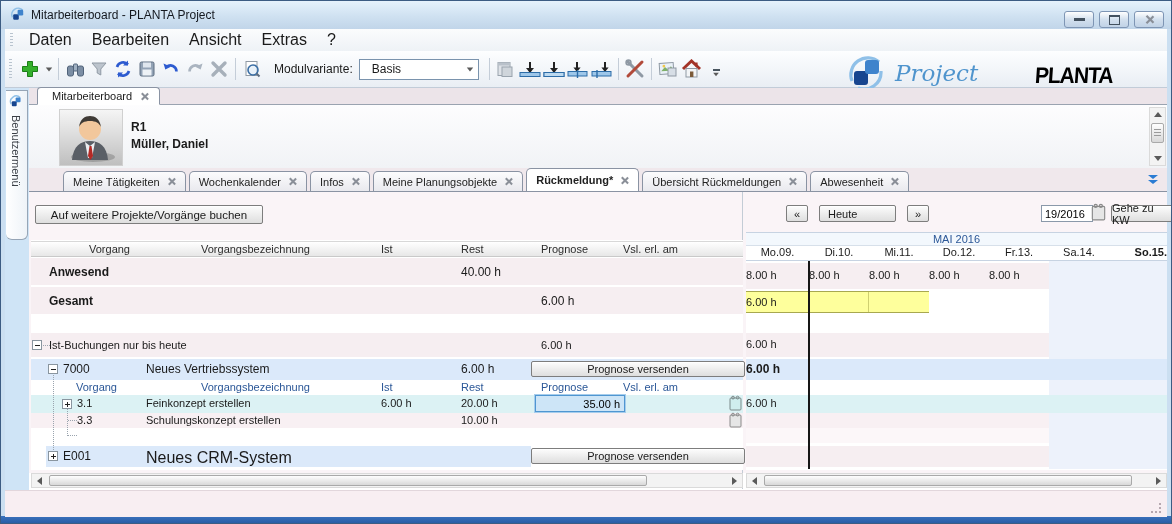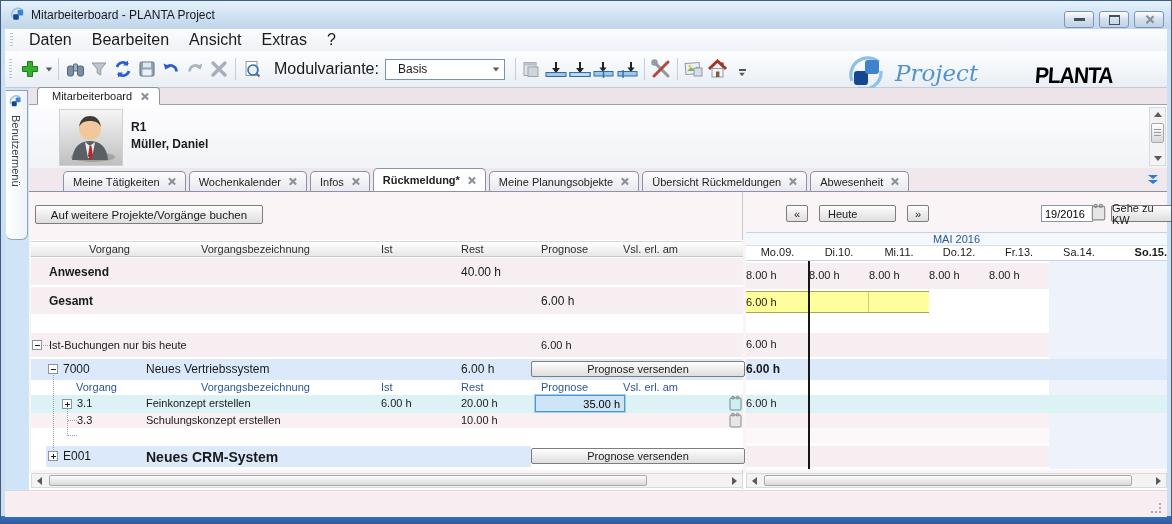--- a/index.html
+++ b/index.html
@@ -142,21 +142,21 @@
         </svg>
     </span>
     <span class="tb-sep"></span>
     <span class="tb-ic">
       <svg width="19" height="19" viewBox="0 0 19 19">
           <rect x="3" y="1.5" width="11" height="14" fill="#fff" stroke="#8f99a4"></rect>
           <circle cx="10" cy="10" r="5" fill="rgba(210,228,244,.5)" stroke="#3a6ea5" stroke-width="1.6"></circle>
           <path d="M13.5 13.5l3 3" stroke="#5d6d80" stroke-width="2"></path>
         </svg>
     </span>
-    <span style="margin:0 6px 0 10px;font-size:16px;">Modulvariante:</span>
+    <span style="margin:0 6px 0 10px;font-size:12px;">Modulvariante:</span>
     <span style="position:relative;width:118px;height:19px;border:1px solid #7a93ad;background:#fff;display:inline-flex;align-items:center;">
       <span style="padding-left:5px;font-size:12px;margin-left:7px;">Basis</span>
       <span class="tri-d" style="position:absolute;right:4px;top:7px;transform:scale(.8);"></span>
     </span>
     <span class="tb-sep" style="margin-left:10px;"></span>
     <span class="tb-ic">
       <svg width="19" height="19" viewBox="0 0 19 19">
           <rect x="2" y="2.5" width="12" height="13" fill="#dfe3e8" stroke="#9aa4ae"></rect>
           <rect x="2" y="2.5" width="12" height="3" fill="#b9c1ca"></rect>
           <rect x="6" y="7" width="10" height="9.5" fill="#cfd5db" stroke="#9aa4ae"></rect>
@@ -290,26 +290,26 @@
           <span class="x-icon"></span>
         </span>
       <span class="tab">
           <span>Wochenkalender</span>
           <span class="x-icon"></span>
         </span>
       <span class="tab">
           <span>Infos</span>
           <span class="x-icon"></span>
         </span>
+      <span class="tab">
+          <span>Meine Planungsobjekte</span>
+          <span class="x-icon"></span>
+        </span>
       <span class="tab active">
           <span>Rückmeldung*</span>
-          <span class="x-icon"></span>
-        </span>
-      <span class="tab">
-          <span>Meine Planungsobjekte</span>
           <span class="x-icon"></span>
         </span>
       <span class="tab">
           <span>Übersicht Rückmeldungen</span>
           <span class="x-icon"></span>
         </span>
       <span class="tab">
           <span>Abwesenheit</span>
           <span class="x-icon"></span>
         </span>
@@ -400,21 +400,21 @@
           <circle cx="4" cy="2.6" r="1.4" fill="none" stroke="#8a8a8a"></circle>
           <circle cx="8.6" cy="2.6" r="1.4" fill="none" stroke="#8a8a8a"></circle>
         </svg>
     </span>
   </div>
 
 
   <div class="abs" style="left:30px;top:445px;width:712px;height:21px;">
     <span class="abs" style="left:15px;top:0;width:485px;height:21px;background:#dbe9fa;"></span>
     <span class="abs" style="left:32px;top:3px;font-size:12px;">E001</span>
-    <span class="abs" style="left:115px;top:3px;font-size:14px;font-weight:bold;">Neues CRM-System</span>
+    <span class="abs" style="left:115px;top:3px;font-size:16px;">Neues CRM-System</span>
     <span class="btn3d" style="left:500px;top:2px;width:214px;height:16px;">
         <span>Prognose versenden</span>
       </span>
   </div>
 
   <span class="dotv" style="left:52px;top:374px;height:81px;"></span>
   <span class="dotv" style="left:66px;top:407px;height:28px;"></span>
   <span class="doth" style="left:67px;top:419px;width:9px;"></span>
   <span class="doth" style="left:67px;top:434px;width:9px;"></span>
   <span class="doth" style="left:42px;top:344px;width:7px;"></span>

